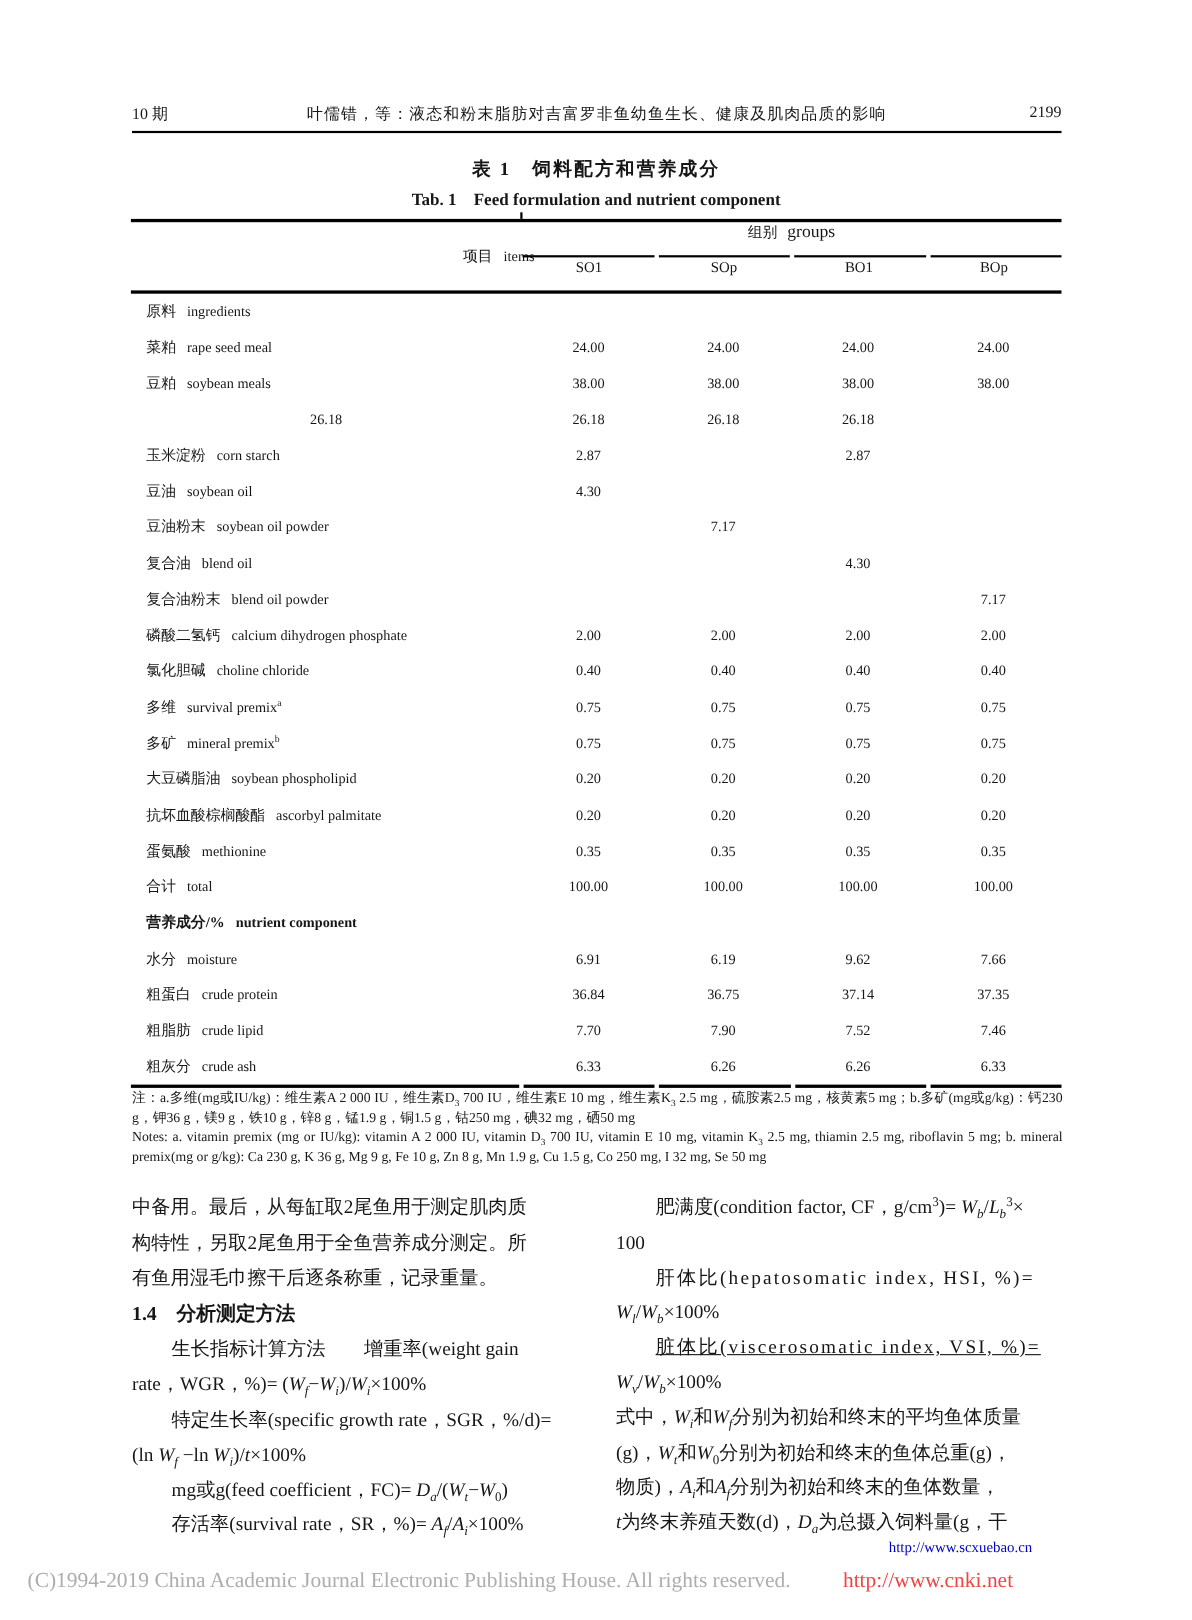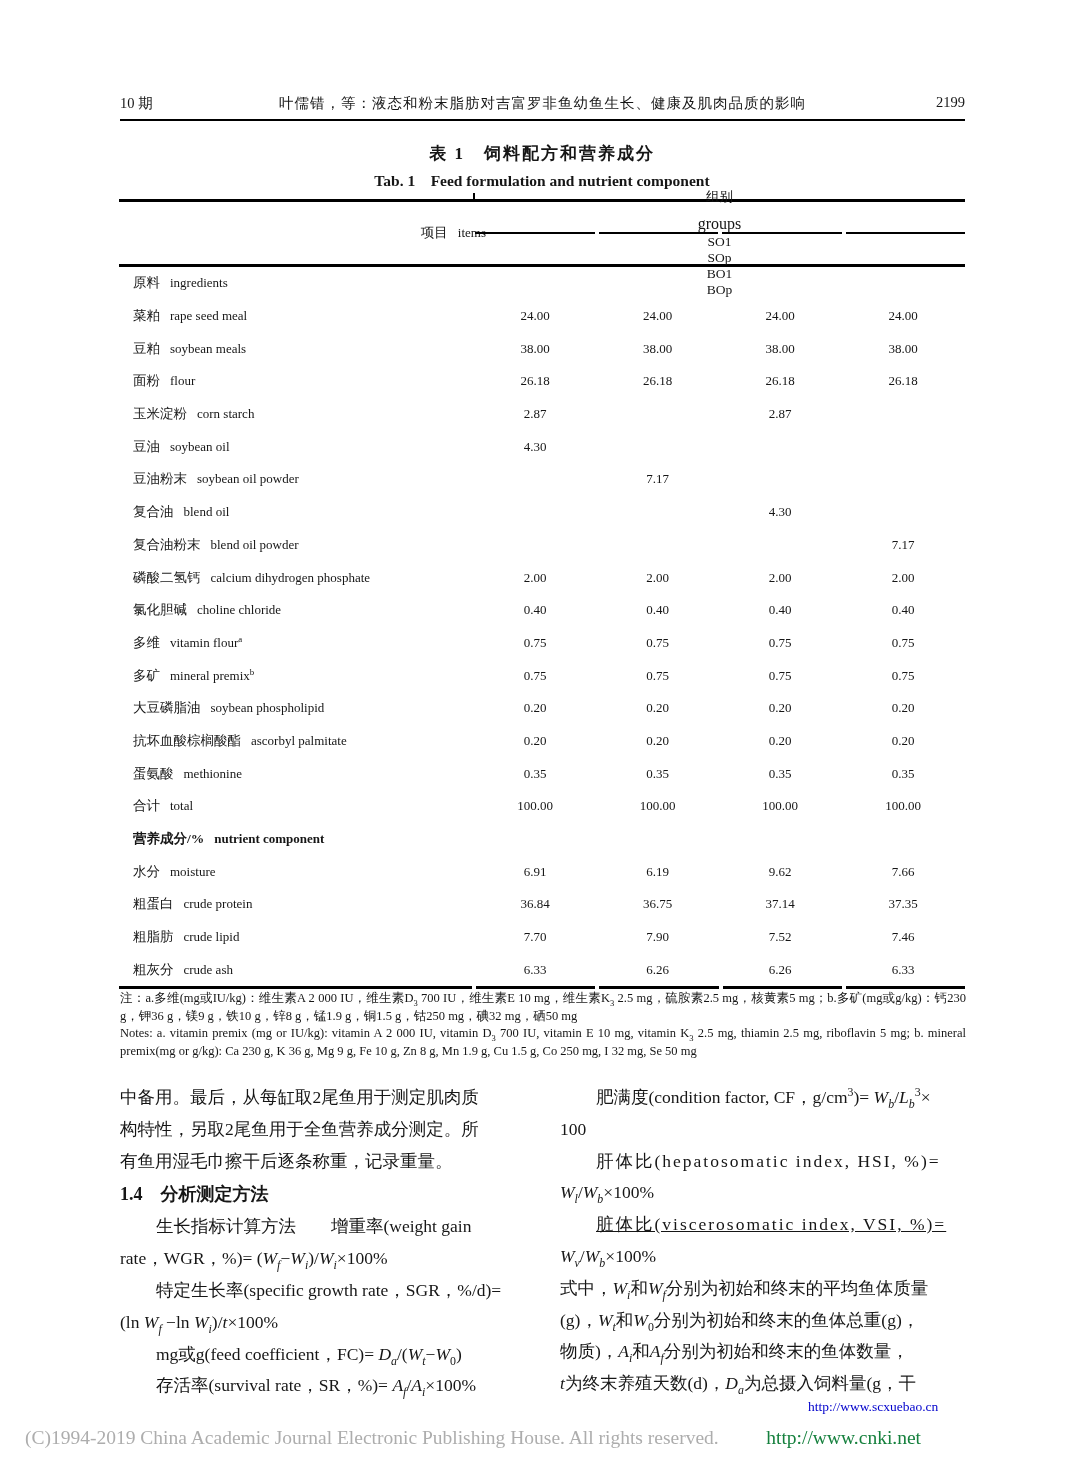--- a/index.html
+++ b/index.html
@@ -19,24 +19,24 @@
   .tbl-title-en{position:absolute;top:171px;left:0;width:100%;text-align:center;
                 font-weight:bold;font-size:15.5px;white-space:pre-wrap;}
 
   
   .ftable{position:absolute;top:199px;left:119px;width:846px;}
   .tborder{height:3px;background:#000;}
   .thead{position:relative;height:62px;}
   .items-cell{position:absolute;left:12px;top:0;width:355px;height:62px;display:flex;
               align-items:center;justify-content:flex-end;gap:10px;font-size:13.5px;}
   .groups-cell{position:absolute;left:355px;top:0;width:491px;height:17px;display:flex;
-               align-items:center;justify-content:center;gap:9px;font-size:13.5px;flex-direction:column;}
+               align-items:center;justify-content:center;gap:9px;font-size:13.5px;}
   .groups-rule{position:absolute;left:356px;top:30px;width:490px;display:flex;gap:4px;}
   .groups-rule div{height:2px;background:#000;flex:1;}
-  .subcols{position:absolute;left:355px;top:32px;width:491px;height:18px;display:flex;flex-direction:column;}
+  .subcols{position:absolute;left:355px;top:32px;width:491px;height:18px;display:flex;}
   .subcols div{flex:1;display:flex;align-items:center;justify-content:center;font-size:13.5px;}
   .tick{position:absolute;left:473px;top:193px;width:2px;height:6px;background:#000;}
 
   .trow{display:grid;grid-template-columns:355px 122px 123px 122px 124px;height:32.7px;align-items:center;}
   .trow .lab{padding-left:14px;font-size:13.5px;display:flex;gap:10px;align-items:center;white-space:pre-wrap;}
   .trow .lab .en{font-size:13px;}
   .trow .val{text-align:center;font-size:13px;}
   .trow.boldrow .lab{font-weight:bold;}
   .bot-border{display:flex;gap:4px;}
   .bot-border div{height:3px;background:#000;}
@@ -54,21 +54,21 @@
   .col-right{position:absolute;left:440px;top:0;width:424px;}
   .tline{height:31.8px;line-height:31.8px;white-space:pre-wrap;}
   .tline.indent{text-indent:36px;}
   .tline.heading{font-weight:bold;font-size:18px;height:34px;line-height:34px;}
   sub,sup{font-size:68%;line-height:0;}
 
   
   .journal-url{position:absolute;top:1399px;left:808px;font-size:13.5px;color:#0000cc;text-decoration:none;}
   .watermark{position:absolute;top:1427px;left:25px;width:896px;display:flex;justify-content:space-between;
              font-size:19.5px;color:#adadad;}
-  .watermark a{color:#15803d;text-decoration:none;}
+  .watermark a{color:#ef4444;text-decoration:none;}
 </style>
 </head>
 <body>
 
 <div class="page">
 
   <div class="runhead">
     <span class="issue">10 期</span>
     <span class="rtitle">叶儒错，等：液态和粉末脂肪对吉富罗非鱼幼鱼生长、健康及肌肉品质的影响</span>
     <span class="pageno">2199</span>
@@ -122,21 +122,20 @@
           <div class="val">24.00</div>
         </div>
         <div class="trow">
           <div class="lab"><span>豆粕</span><span class="en"><span>soybean meals</span></span></div>
           <div class="val">38.00</div>
           <div class="val">38.00</div>
           <div class="val">38.00</div>
           <div class="val">38.00</div>
         </div>
         <div class="trow">
-          <div class="lab"><span>面粉</span><span class="en"><span>flour</span></span></div>
           <div class="val">26.18</div>
           <div class="val">26.18</div>
           <div class="val">26.18</div>
           <div class="val">26.18</div>
         </div>
         <div class="trow">
           <div class="lab"><span>玉米淀粉</span><span class="en"><span>corn starch</span></span></div>
           <div class="val">2.87</div>
           <div class="val"></div>
           <div class="val">2.87</div>
@@ -178,21 +177,21 @@
           <div class="val">2.00</div>
         </div>
         <div class="trow">
           <div class="lab"><span>氯化胆碱</span><span class="en"><span>choline chloride</span></span></div>
           <div class="val">0.40</div>
           <div class="val">0.40</div>
           <div class="val">0.40</div>
           <div class="val">0.40</div>
         </div>
         <div class="trow">
-          <div class="lab"><span>多维</span><span class="en"><span>vitamin flour</span><sup>a</sup></span></div>
+          <div class="lab"><span>多维</span><span class="en"><span>survival premix</span><sup>a</sup></span></div>
           <div class="val">0.75</div>
           <div class="val">0.75</div>
           <div class="val">0.75</div>
           <div class="val">0.75</div>
         </div>
         <div class="trow">
           <div class="lab"><span>多矿</span><span class="en"><span>mineral premix</span><sup>b</sup></span></div>
           <div class="val">0.75</div>
           <div class="val">0.75</div>
           <div class="val">0.75</div>

